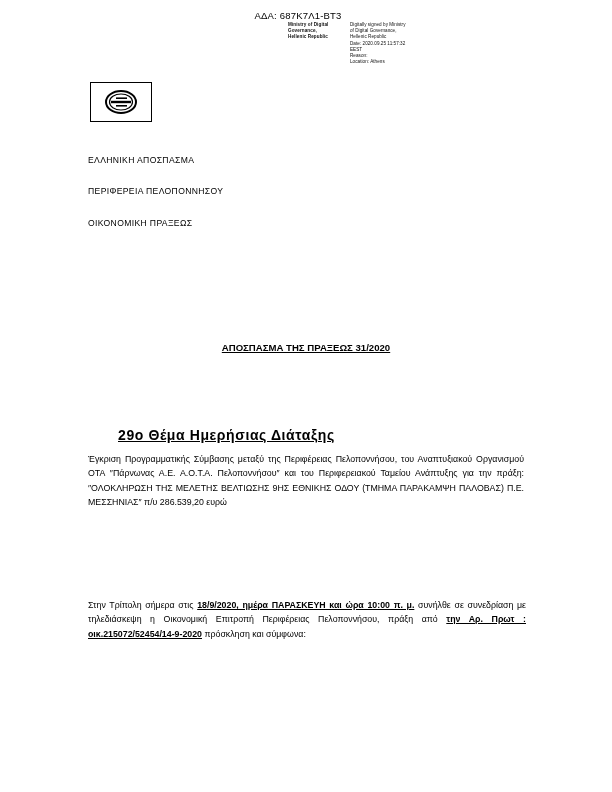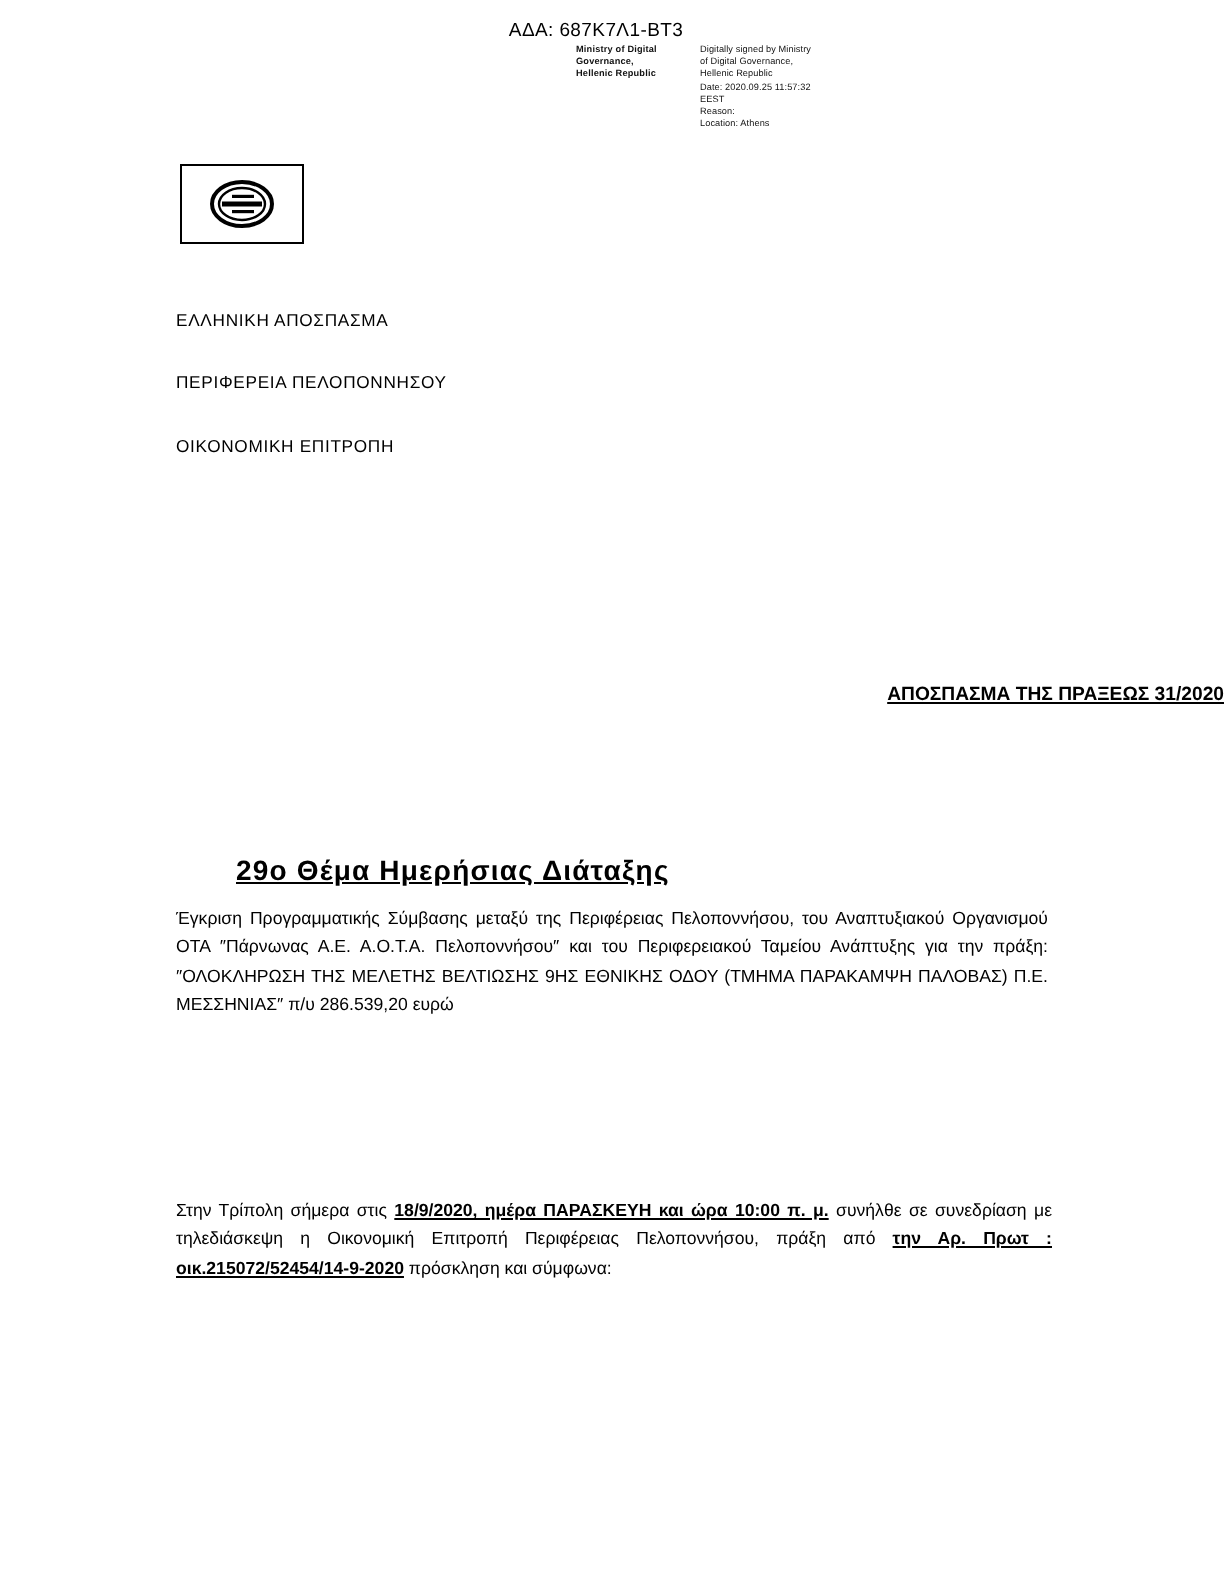--- a/index.html
+++ b/index.html
@@ -84,21 +84,21 @@
   
   .title-center {
     position: absolute;
     left: 0;
     width: 612px;
     text-align: center;
     font-weight: bold;
     font-size: 9.6px;
   }
   .title-center span { text-decoration: underline; }
-  .t-praxi { top: 342px; text-align: right; }
+  .t-praxi { top: 342px; }
   .t-arith { top: 374px; }
 
   .theme {
     position: absolute;
     top: 427px;
     left: 118px;
     font-weight: bold;
     font-size: 14px;
     text-decoration: underline;
     letter-spacing: 0.6px;
@@ -150,21 +150,21 @@
         <ellipse cx="17" cy="13" rx="11.5" ry="8" fill="none" stroke="#000" stroke-width="1.2"></ellipse>
         <path d="M7 13 H27" stroke="#000" stroke-width="2.4"></path>
         <path d="M12 9.2 H23" stroke="#000" stroke-width="1.6"></path>
         <path d="M12 16.8 H23" stroke="#000" stroke-width="1.6"></path>
       </svg>
     </span>
   </div>
 
   <div class="org l1">ΕΛΛΗΝΙΚΗ ΑΠΟΣΠΑΣΜΑ</div>
   <div class="org l2">ΠΕΡΙΦΕΡΕΙΑ ΠΕΛΟΠΟΝΝΗΣΟΥ</div>
-  <div class="org l3">ΟΙΚΟΝΟΜΙΚΗ ΕΠΙΤΡΟΠΗ</div>
+  <div class="org l3">ΟΙΚΟΝΟΜΙΚΗ ΠΡΑΞΕΩΣ</div>
 
   <div class="title-center t-praxi">
     <span>ΑΠΟΣΠΑΣΜΑ ΤΗΣ ΠΡΑΞΕΩΣ  31/2020</span>
   </div>
 
   <div class="theme">29ο   Θέμα   Ημερήσιας  Διάταξης</div>
 
   <div class="para p-body">Έγκριση Προγραμματικής Σύμβασης μεταξύ της Περιφέρειας Πελοποννήσου, του Αναπτυξιακού Οργανισμού ΟΤΑ ″Πάρνωνας Α.Ε. Α.Ο.Τ.Α. Πελοποννήσου″ και του Περιφερειακού Ταμείου Ανάπτυξης για την πράξη: ″ΟΛΟΚΛΗΡΩΣΗ ΤΗΣ ΜΕΛΕΤΗΣ ΒΕΛΤΙΩΣΗΣ 9ΗΣ ΕΘΝΙΚΗΣ ΟΔΟΥ (ΤΜΗΜΑ ΠΑΡΑΚΑΜΨΗ ΠΑΛΟΒΑΣ) Π.Ε. ΜΕΣΣΗΝΙΑΣ″ π/υ 286.539,20 ευρώ</div>
 
 

